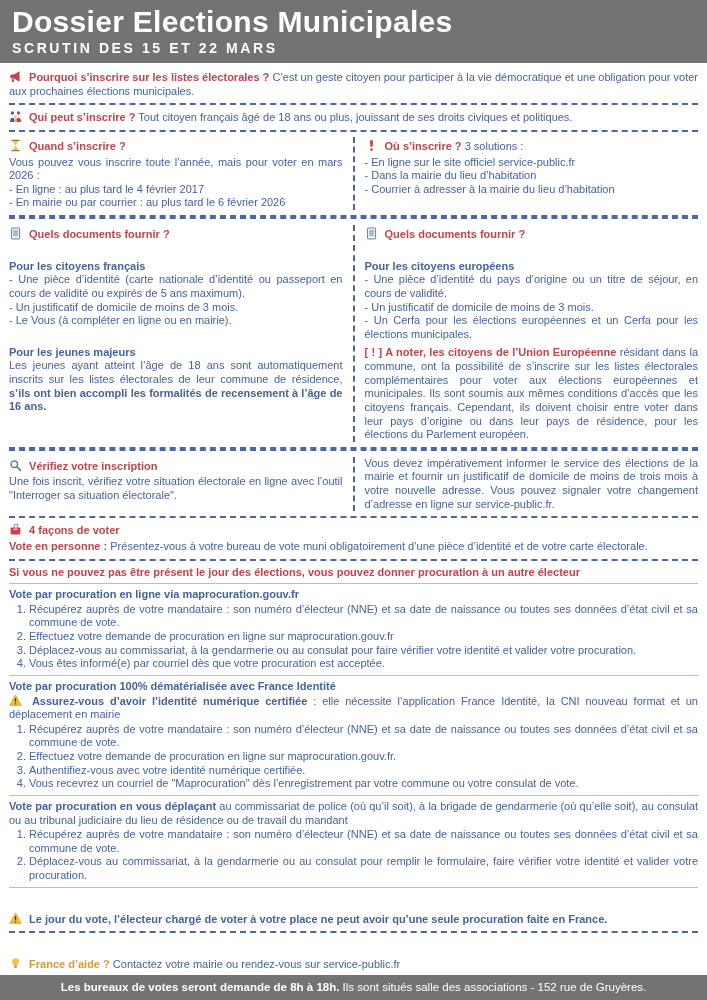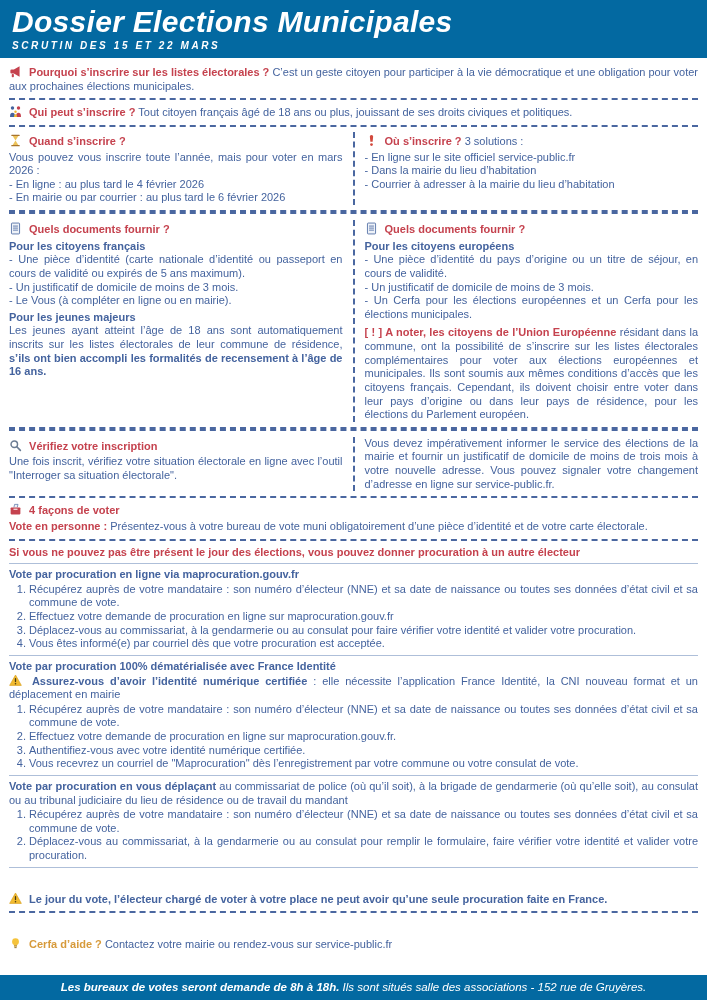--- a/index.html
+++ b/index.html
@@ -2,41 +2,41 @@
 <html><head>
 <meta charset="utf-8">
 <style>
   * { margin:0; padding:0; box-sizing:border-box; }
   body { margin:0; background:#e8e8e8; }
   .page {
     width:707px; height:1000px; background:#ffffff;
     font-family:"Liberation Sans", sans-serif;
     display:flex; flex-direction:column; overflow:hidden;
   }
-  .band { background:#0369a1; color:#fff;font-style:italic; }
+  .band { background:#737373; color:#fff; }
   .header { padding:5px 12px 7px; }
   .title { font-size:30px; font-weight:bold; letter-spacing:.3px; line-height:1.1; }
-  .subtitle { font-size:10px; font-weight:bold; letter-spacing:2.6px; margin-top:2px; }
+  .subtitle { font-size:14px; font-weight:bold; letter-spacing:2.6px; margin-top:2px; }
   .content { flex:1 1 auto; overflow:hidden; padding:5px 9px 13px; font-size:11px; line-height:1.24; color:#44639e; }
   .red { color:#c5424e; }
   .blue { color:#44639e; }
   .orange { color:#d79a3a; }
   .b { font-weight:bold; }
   .just { text-align:justify; }
   .center { text-align:left;margin-top:24px; }
   .para { margin:2px 0; }
   .icon { display:inline-block; width:13px; height:13px; vertical-align:-2px; margin-right:4px; }
   .icon svg { display:block; width:13px; height:13px; }
   hr.dash { border:none; border-top:2px dashed #4a67a0; margin:5px 0; }
   hr.dash.double { height:4px; border-bottom:2px dashed #4a67a0; margin:5px 0 6px; }
   hr.thin { border:none; border-top:1px solid #aebfd9; margin:4px 0; }
   .cols { display:flex; align-items:stretch; margin:2px 0;justify-content:flex-end; }
   .col { flex:1 1 0; min-width:0; }
   .col + .col { border-left:2px dashed #4a67a0; padding-left:10px; margin-left:10px; }
-  .subhead { font-weight:bold; margin-top:3px; }
+  .subhead { font-weight:bold; margin-top:18px; }
   ol { margin:1px 0 2px; padding-left:20px; }
   ol li { text-align:justify; }
   .footer { padding:6px 8px 7px; text-align:center; font-size:11.5px; flex:0 0 auto; }
 </style>
 </head>
 <body>
 
 <div class="page">
 
   <header class="band header">
@@ -76,21 +76,21 @@
       <div class="col">
         <p class="para">
           <span class="icon"><svg viewBox="0 0 16 16">
                 <path d="M3.5 1.6h9M3.5 14.4h9" stroke="#a8742d" stroke-width="1.6" stroke-linecap="round"></path>
                 <path d="M4.5 2.6h7L8 8z" fill="#ecc35a"></path>
                 <path d="M4.5 13.4h7L8 8z" fill="#ecc35a"></path>
               </svg></span>
           <span class="red b">Quand s’inscrire ?</span>
         </p>
         <p class="just">Vous pouvez vous inscrire toute l’année, mais pour voter en mars 2026 :</p>
-        <p>- En ligne : au plus tard le 4 février 2026</p>
+        <p>- En ligne : au plus tard le 4 février 2017</p>
         <p>- En mairie ou par courrier : au plus tard le 6 février 2026</p>
       </div>
       <div class="col">
         <p class="para">
           <span class="icon"><svg viewBox="0 0 16 16">
                 <path d="M8 1.3c1.3 0 2.1.9 2 2.1l-.6 6.2H6.6L6 3.4c-.1-1.2.7-2.1 2-2.1z" fill="#d2493d"></path>
                 <circle cx="8" cy="13" r="1.7" fill="#d2493d"></circle>
               </svg></span>
           <span class="red b">Où s’inscrire ?</span>
           <span class="blue">3 solutions :</span>
@@ -238,21 +238,21 @@
     </p>
 
     <hr class="dash">
 
     <p class="center">
       <span class="icon"><svg viewBox="0 0 16 16">
             <circle cx="8" cy="5.8" r="4.2" fill="#f5c33b"></circle>
             <rect x="6.1" y="9.8" width="3.8" height="2.2" fill="#c9a24a"></rect>
             <rect x="6.6" y="12.4" width="2.8" height="1.3" fill="#9b7c3a"></rect>
           </svg></span>
-      <span class="orange b">Cerfa d’aide ?</span>
+      <span class="orange b">France d’aide ?</span>
       <span>Contactez votre mairie ou rendez-vous sur service-public.fr</span>
     </p>
 
   </main>
 
   <footer class="band footer">
     <span class="b">Les bureaux de votes seront demande de 8h à 18h.</span>
     <span>Ils sont situés salle des associations - 152 rue de Gruyères.</span>
   </footer>
 

